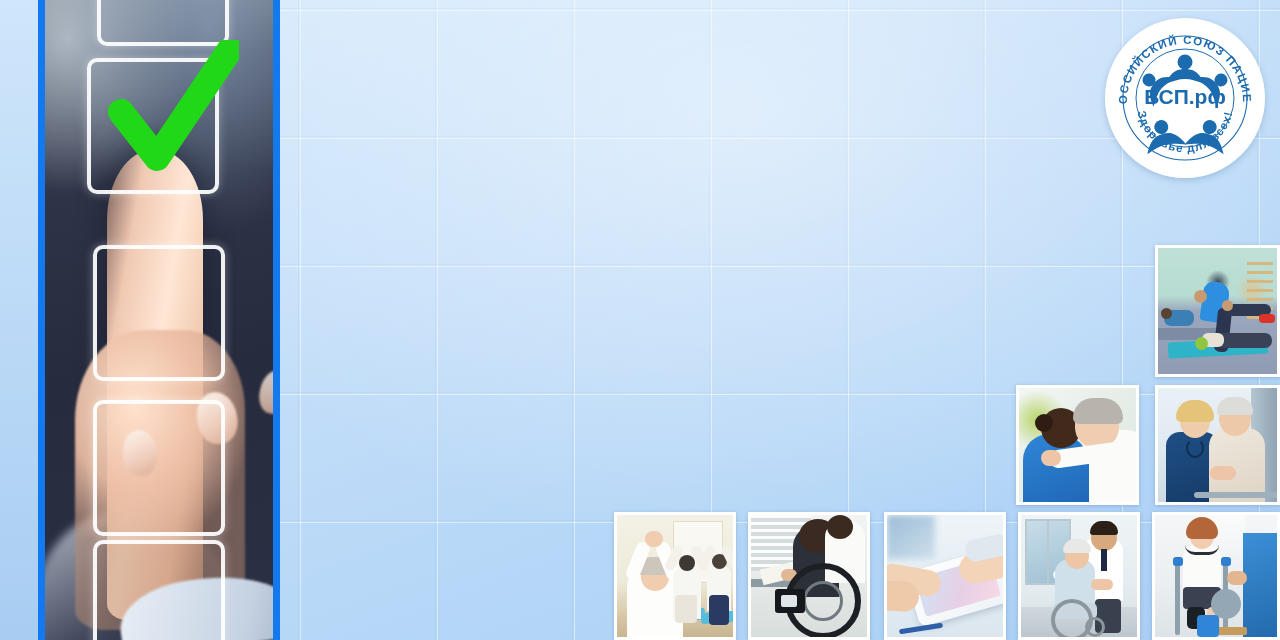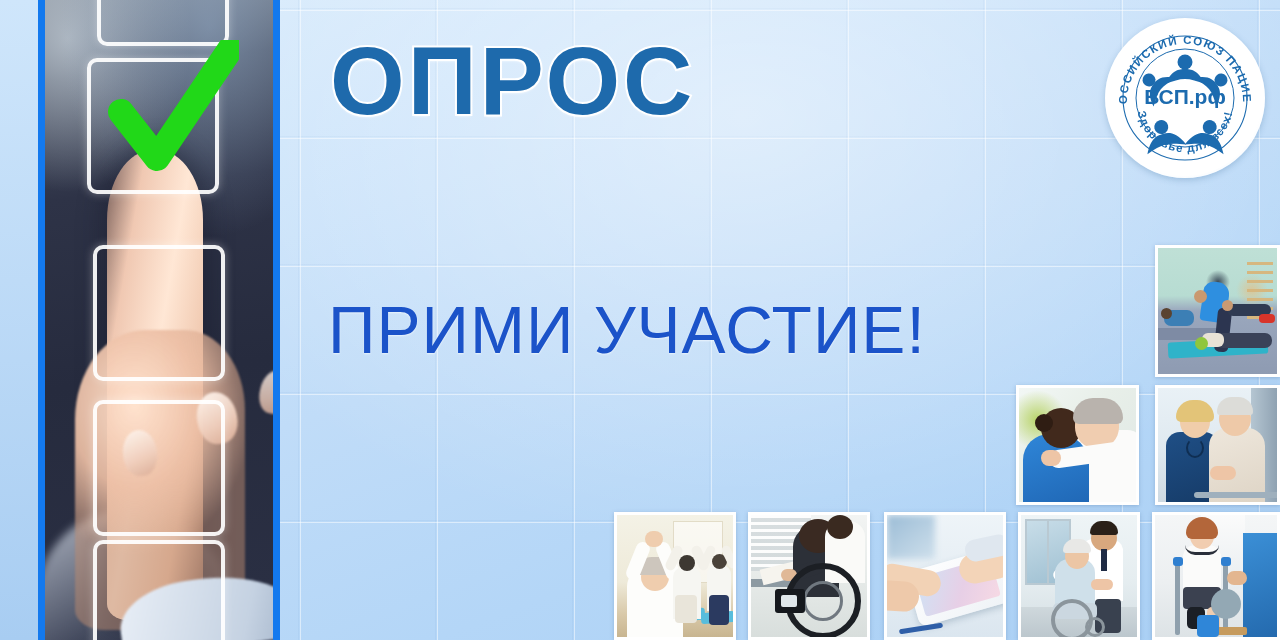--- a/index.html
+++ b/index.html
@@ -169,22 +169,20 @@
         <div class="cbox b3"></div>
         <div class="cbox b4"></div>
 
         <svg class="check" viewBox="0 0 140 150">
           <path d="M22 72 L58 118 L132 8" fill="none" stroke="#21D818" stroke-width="26" stroke-linecap="round" stroke-linejoin="round"></path>
         </svg>
       </div>
     </div>
   </div>
 
-  <div class="title">ОПРОС</div>
-  <div class="subtitle">ПРИМИ УЧАСТИЕ!</div>
 
   <div class="logo">
     <svg width="160" height="160" viewBox="0 0 160 160">
       <defs>
         <path id="arcTop" d="M 22,84 A 58,58 0 0 1 138,84"></path>
         <path id="arcBot" d="M 33,96 A 48,48 0 0 0 127,96"></path>
       </defs>
       <circle cx="80" cy="80" r="78" fill="#ffffff"></circle>
       <circle cx="80" cy="80" r="62" fill="none" stroke="#1C6BAF" stroke-width="1.1"></circle>
       <circle cx="80" cy="80" r="49" fill="none" stroke="#1C6BAF" stroke-width="1"></circle>

